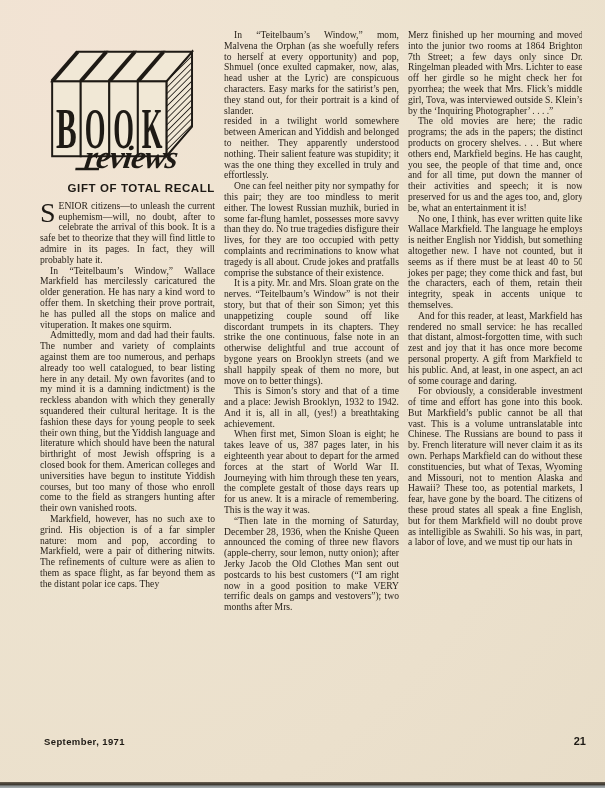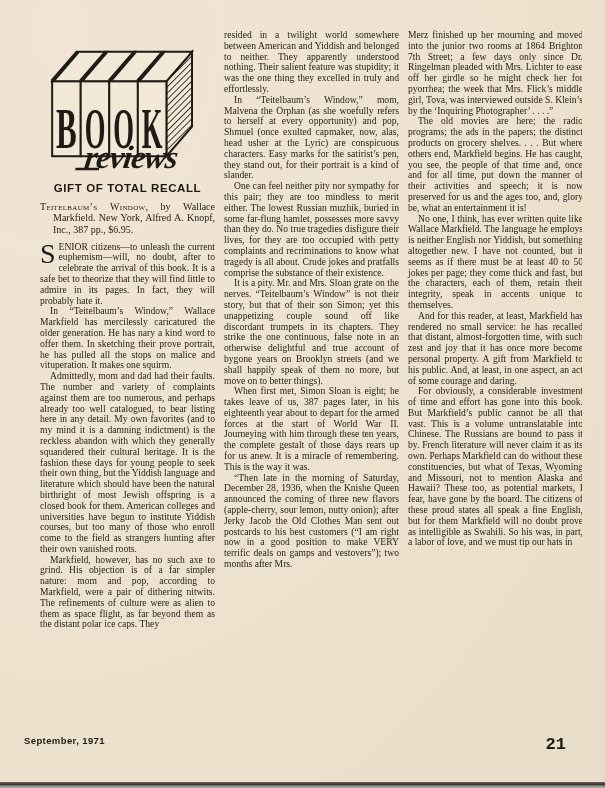--- a/index.html
+++ b/index.html
@@ -21,39 +21,39 @@
   .col{
     width:175px;flex:0 0 175px;
     font-size:9.6px;line-height:10.8px;text-align:justify;
     color:#29231c;
   }
   .para{margin:0;text-indent:10px;}
   .para.no-indent{text-indent:0;}
   .logo-wrap{margin:10px 0 0 4px;width:168px;height:134px;}
   .headline{
     font-family:"Liberation Sans",sans-serif;font-weight:bold;
-    font-size:11.5px;letter-spacing:.6px;text-align:center;
+    font-size:11.5px;letter-spacing:.6px;text-align:right;
     margin:9px 0 7px 0;color:#1e1a15;white-space:nowrap;
   }
   .citation{
     margin:0 0 6px 0;font-size:10px;line-height:11.6px;
     padding-left:13px;text-indent:-13px;text-align:justify;
   }
   .citation .sc{font-variant:small-caps;letter-spacing:.3px;}
   .dropcap{
     float:left;font-size:28px;line-height:22px;
     padding:1px 3px 0 0;color:#1e1a15;
   }
   .footer{
-    position:absolute;left:24px;top:735px;width:542px;
-    display:flex;justify-content:space-between;align-items:flex-start;
+    position:absolute;left:44px;top:735px;width:542px;
+    display:flex;justify-content:space-between;align-items:flex-end;
     font-family:"Liberation Sans",sans-serif;font-weight:bold;color:#1e1a15;
   }
   .issue{font-size:9.5px;letter-spacing:.4px;}
-  .pageno{font-size:17px;font-family:Liberation Mono, monospace;}
+  .pageno{font-size:11px;}
   .bottom-edge{
     position:absolute;left:0;bottom:0;width:605px;height:6px;
     background:linear-gradient(to bottom,#6a6052 0%,#3b352c 40%,#8e9496 70%,#aab0b2 100%);
   }
   svg text.spine-letter{
     font-family:"Liberation Serif",serif;font-weight:bold;fill:#1e1a15;
   }
   svg text.script{
     font-family:"Liberation Serif",serif;font-weight:bold;font-style:italic;
     fill:#1e1a15;letter-spacing:-1px;
@@ -107,33 +107,33 @@
 
           <g transform="skewX(-8)">
             <text class="script" x="58" y="130" font-size="33">reviews</text>
             <line x1="50" y1="131" x2="74" y2="131" stroke="#1e1a15" stroke-width="2.5"></line>
           </g>
         </svg>
       </div>
 
       <div class="headline">GIFT OF TOTAL RECALL</div>
 
-      <p class="citation"><span class="sc">Teitelbaum’s Window</span><span>, by Wallace Markfield. New York, Alfred A. Knopf, Inc., 387 pp., $6.95.</span></p>
 
       <p class="para no-indent"><span class="dropcap">S</span><span>ENIOR citizens—to unleash the current euphemism—will, no doubt, after to celebrate the arrival of this book. It is a safe bet to theorize that they will find little to admire in its pages. In fact, they will probably hate it.</span></p>
       <p class="para">In “Teitelbaum’s Window,” Wallace Markfield has mercilessly caricatured the older generation. He has nary a kind word to offer them. In sketching their prove portrait, he has pulled all the stops on malice and vituperation. It makes one squirm.</p>
       <p class="para">Admittedly, mom and dad had their faults. The number and variety of complaints against them are too numerous, and perhaps already too well catalogued, to bear listing here in any detail. My own favorites (and to my mind it is a damning indictment) is the reckless abandon with which they generally squandered their cultural heritage. It is the fashion these days for young people to seek their own thing, but the Yiddish language and literature which should have been the natural birthright of most Jewish offspring is a closed book for them. American colleges and universities have begun to institute Yiddish courses, but too many of those who enroll come to the field as strangers hunting after their own vanished roots.</p>
       <p class="para">Markfield, however, has no such axe to grind. His objection is of a far simpler nature: mom and pop, according to Markfield, were a pair of dithering nitwits. The refinements of culture were as alien to them as space flight, as far beyond them as the distant polar ice caps. They</p>
     </div>
 
     <div class="col">
+      <p class="para">In “Teitelbaum’s Window,” mom, Malvena the Orphan (as she woefully refers to herself at every opportunity) and pop, Shmuel (once exulted capmaker, now, alas, head usher at the Lyric) are conspicuous characters. Easy marks for the satirist’s pen, they stand out, for their portrait is a kind of slander.</p>
       <p class="para no-indent">resided in a twilight world somewhere between American and Yiddish and belonged to neither. They apparently understood nothing. Their salient feature was stupidity; it was the one thing they excelled in truly and effortlessly.</p>
-      <p class="para">In “Teitelbaum’s Window,” mom, Malvena the Orphan (as she woefully refers to herself at every opportunity) and pop, Shmuel (once exulted capmaker, now, alas, head usher at the Lyric) are conspicuous characters. Easy marks for the satirist’s pen, they stand out, for their portrait is a kind of slander.</p>
       <p class="para">One can feel neither pity nor sympathy for this pair; they are too mindless to merit either. The lowest Russian muzhik, buried in some far-flung hamlet, possesses more savvy than they do. No true tragedies disfigure their lives, for they are too occupied with petty complaints and recriminations to know what tragedy is all about. Crude jokes and pratfalls comprise the substance of their existence.</p>
       <p class="para">It is a pity. Mr. and Mrs. Sloan grate on the nerves. “Teitelbaum’s Window” is not their story, but that of their son Simon; yet this unappetizing couple sound off like discordant trumpets in its chapters. They strike the one continuous, false note in an otherwise delightful and true account of bygone years on Brooklyn streets (and we shall happily speak of them no more, but move on to better things).</p>
+      <p class="para">This is Simon’s story and that of a time and a place: Jewish Brooklyn, 1932 to 1942. And it is, all in all, (yes!) a breathtaking achievement.</p>
       <p class="para">When first met, Simon Sloan is eight; he takes leave of us, 387 pages later, in his eighteenth year about to depart for the armed forces at the start of World War II. Journeying with him through these ten years, the complete gestalt of those days rears up for us anew. It is a miracle of remembering. This is the way it was.</p>
       <p class="para">“Then late in the morning of Saturday, December 28, 1936, when the Knishe Queen announced the coming of three new flavors (apple-cherry, sour lemon, nutty onion); after Jerky Jacob the Old Clothes Man sent out postcards to his best customers (“I am right now in a good position to make VERY terrific deals on gamps and vestovers”); two months after Mrs.</p>
     </div>
 
     <div class="col">
       <p class="para no-indent">Merz finished up her mourning and moved into the junior two rooms at 1864 Brighton 7th Street; a few days only since Dr. Ringelman pleaded with Mrs. Lichter to ease off her girdle so he might check her for pyorrhea; the week that Mrs. Flick’s middle girl, Tova, was interviewed outside S. Klein’s by the ‘Inquiring Photographer’ . . . .”</p>
       <p class="para">The old movies are here; the radio programs; the ads in the papers; the distinct products on grocery shelves. . . . But where others end, Markfield begins. He has caught, you see, the people of that time and, once and for all time, put down the manner of their activities and speech; it is now preserved for us and the ages too, and, glory be, what an entertainment it is!</p>
       <p class="para">No one, I think, has ever written quite like Wallace Markfield. The language he employs is neither English nor Yiddish, but something altogether new. I have not counted, but it seems as if there must be at least 40 to 50 jokes per page; they come thick and fast, but the characters, each of them, retain their integrity, speak in accents unique to themselves.</p>
       <p class="para">And for this reader, at least, Markfield has rendered no small service: he has recalled that distant, almost-forgotten time, with such zest and joy that it has once more become personal property. A gift from Markfield to his public. And, at least, in one aspect, an act of some courage and daring.</p>
       <p class="para">For obviously, a considerable investment of time and effort has gone into this book. But Markfield’s public cannot be all that vast. This is a volume untranslatable into Chinese. The Russians are bound to pass it by. French literature will never claim it as its own. Perhaps Markfield can do without these constituencies, but what of Texas, Wyoming and Missouri, not to mention Alaska and Hawaii? These too, as potential markets, I fear, have gone by the board. The citizens of these proud states all speak a fine English, but for them Markfield will no doubt prove as intelligible as Swahili. So his was, in part, a labor of love, and we must tip our hats in</p>

